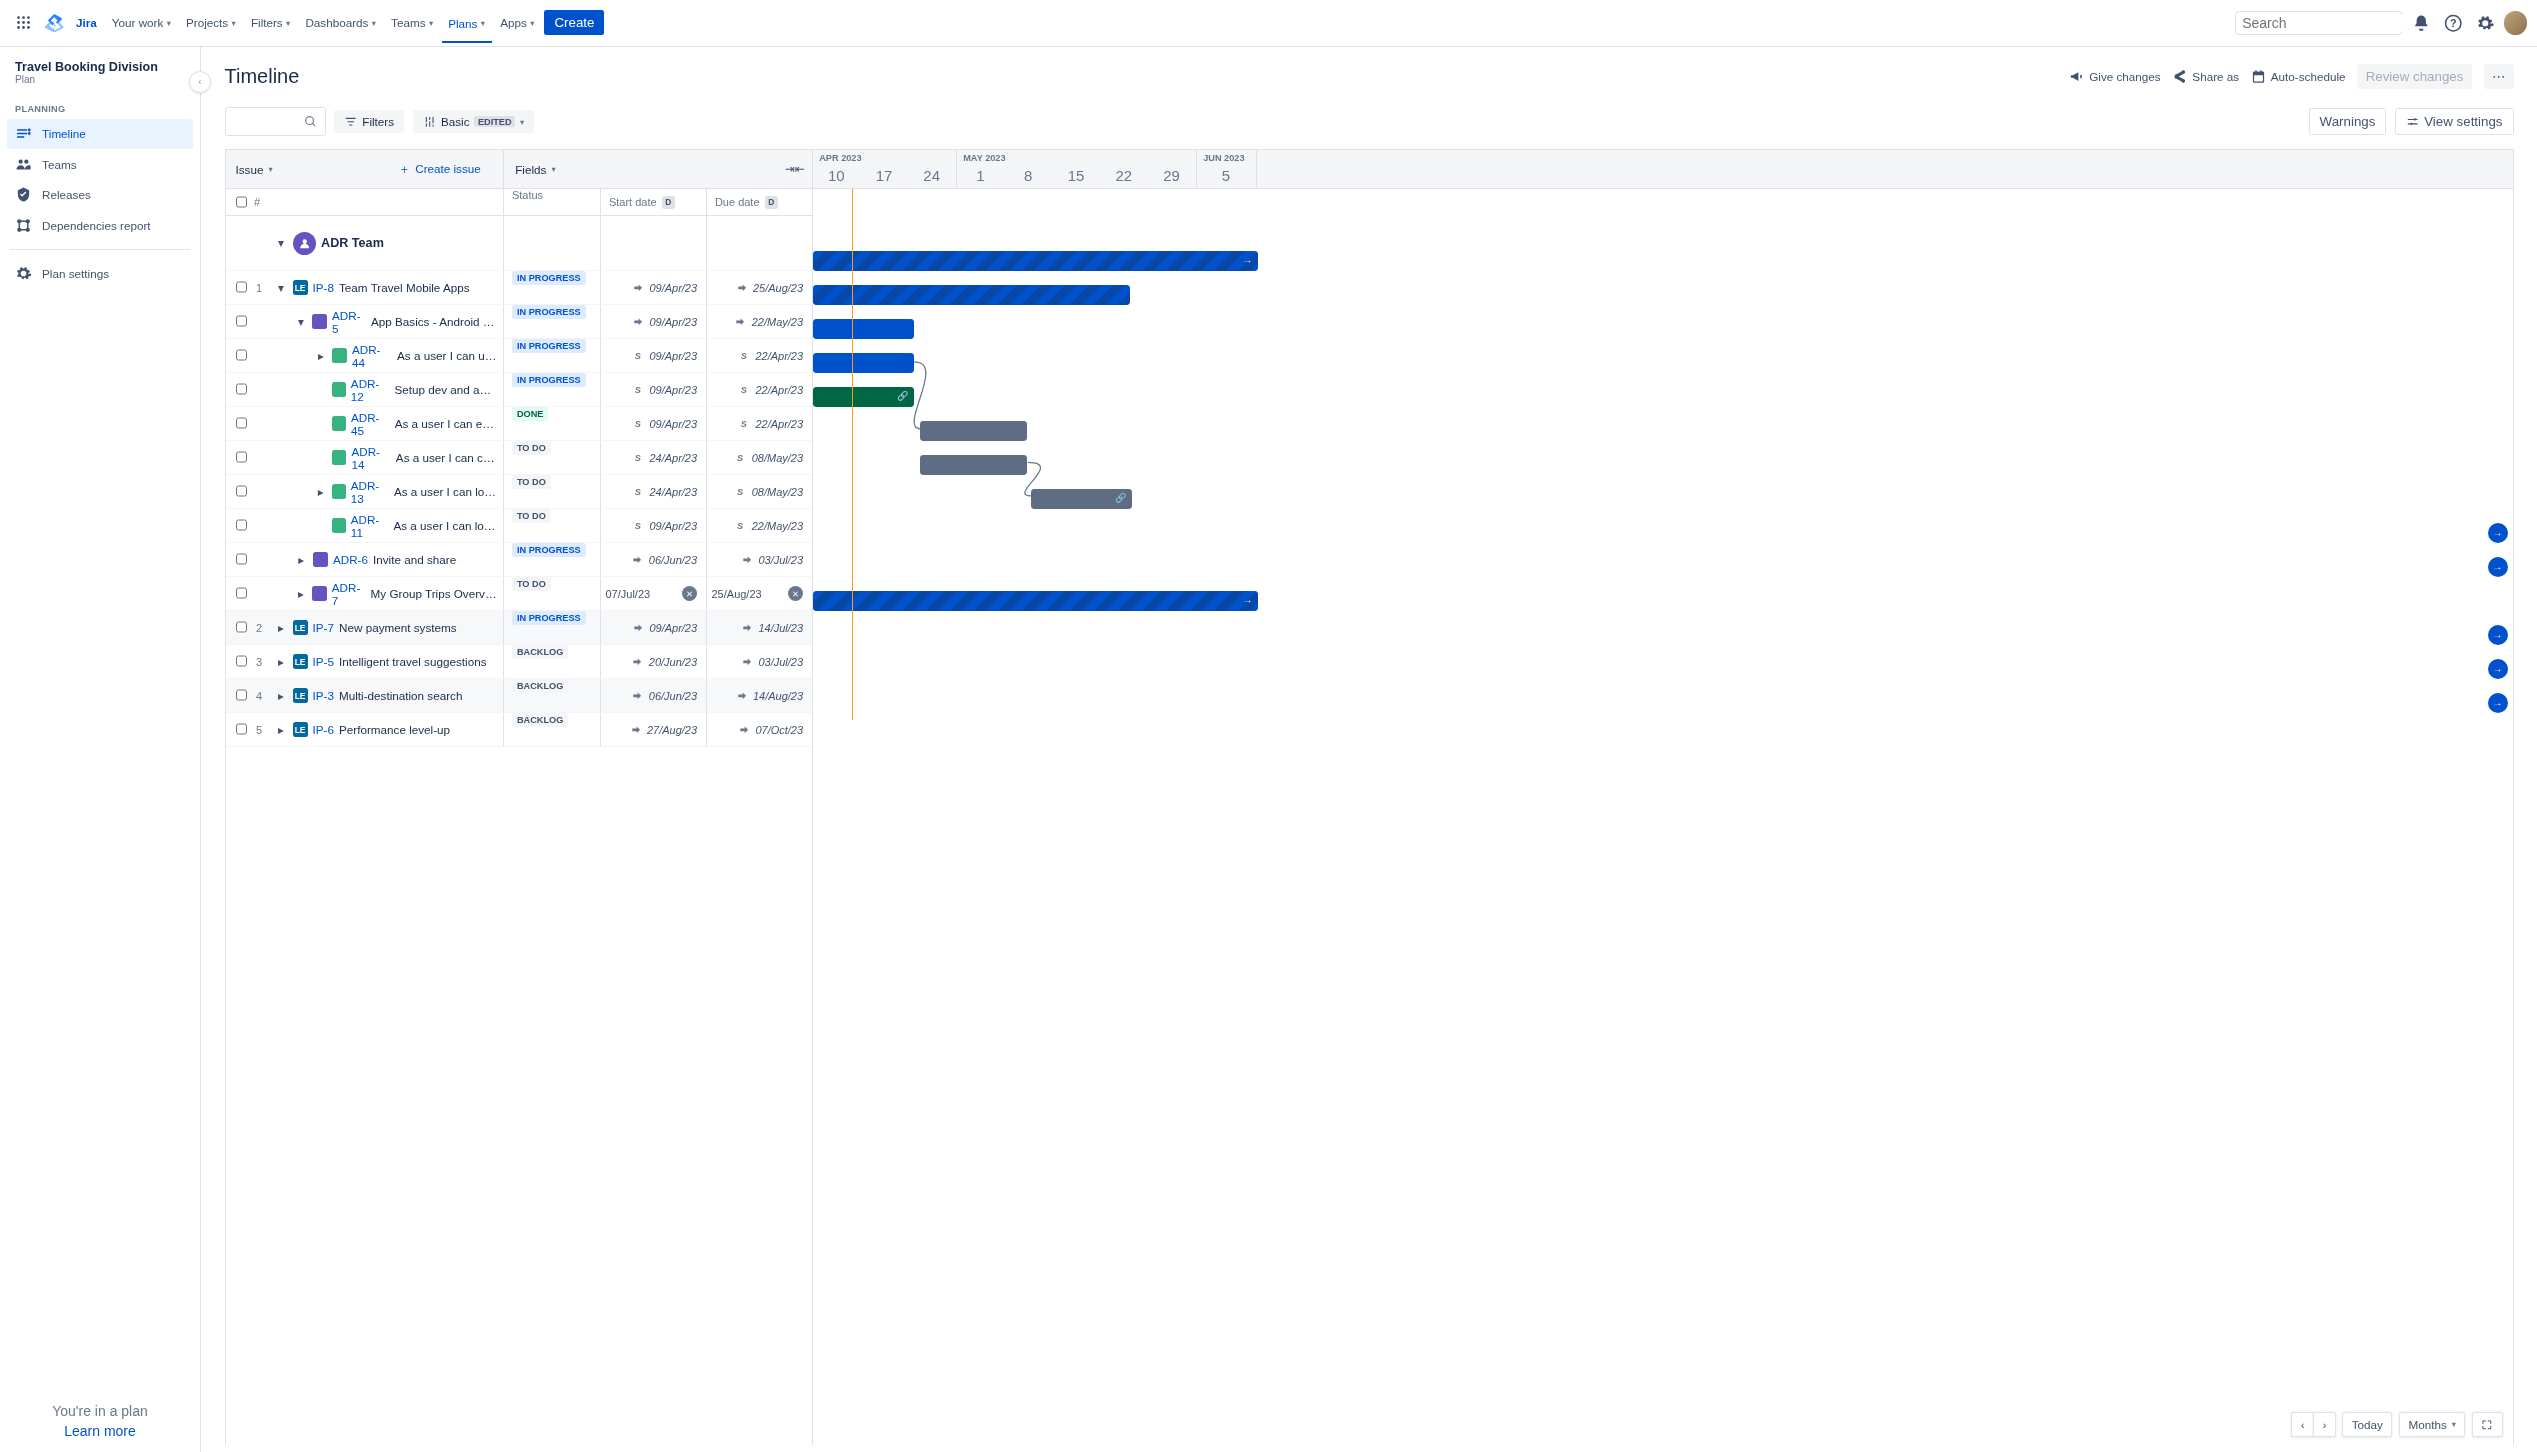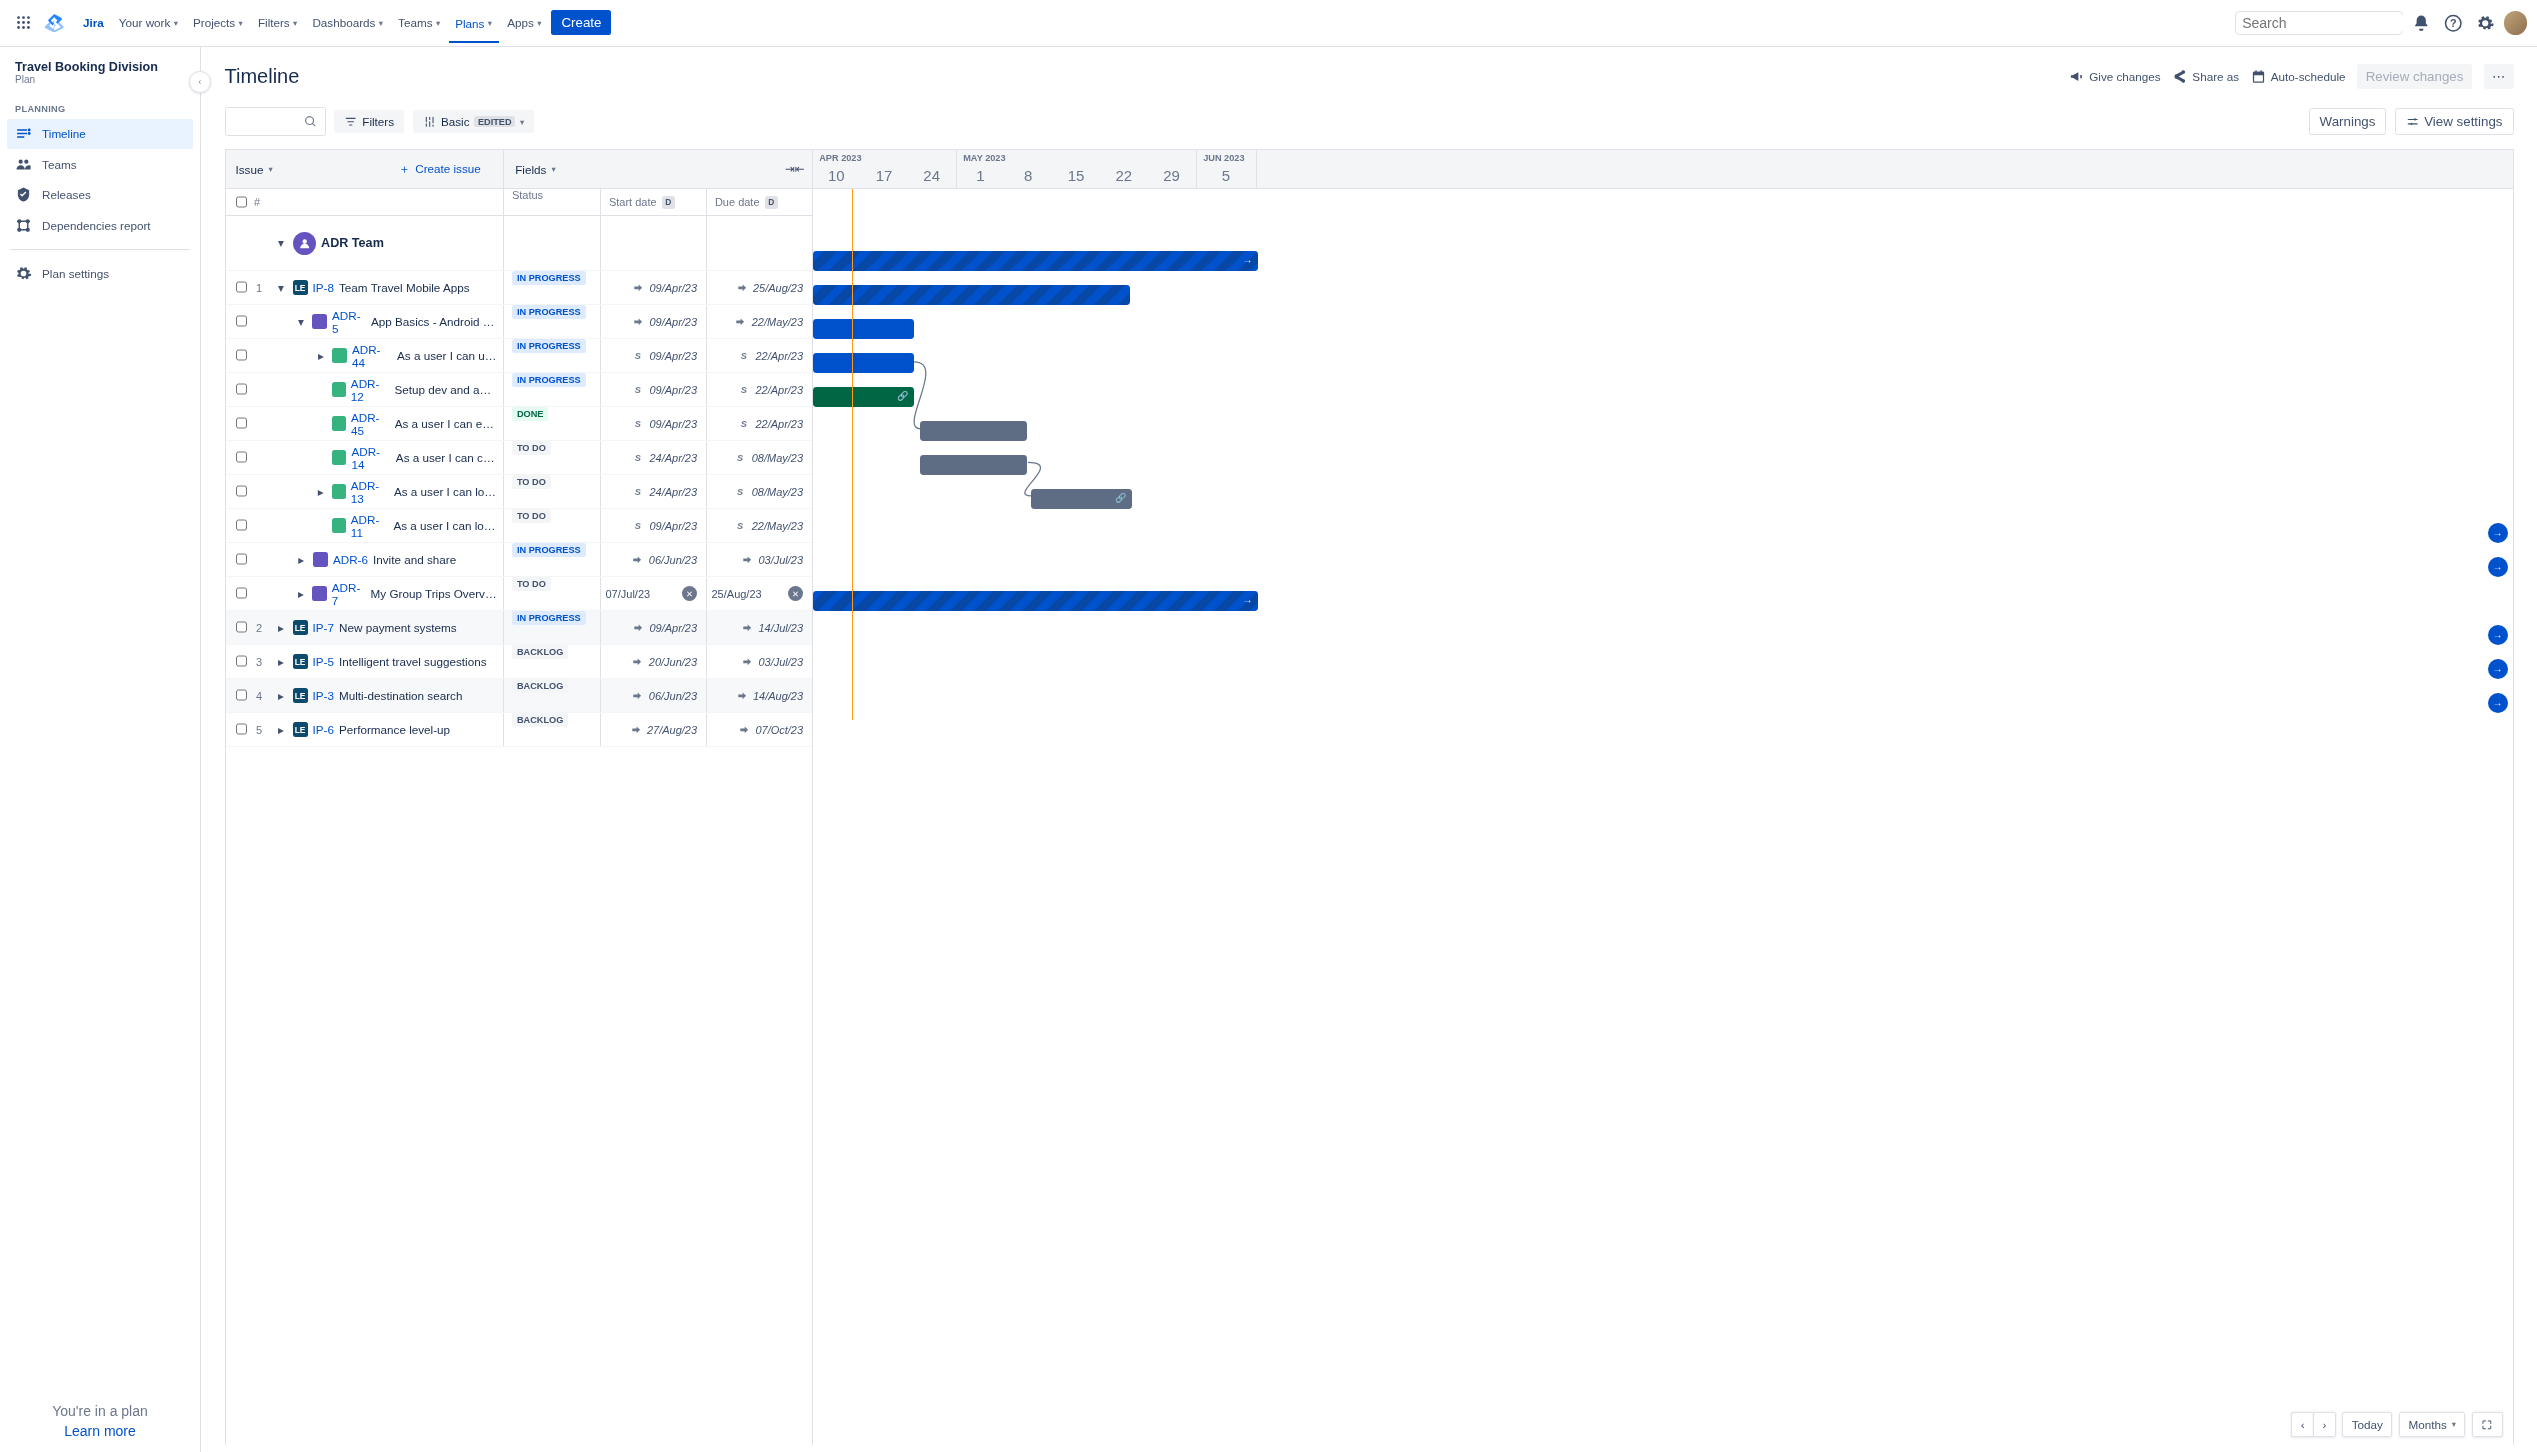--- a/index.html
+++ b/index.html
@@ -3,21 +3,21 @@
 <meta charset="utf-8">
 <style>
 * { box-sizing: border-box; margin: 0; padding: 0; }
 body { font-family: -apple-system, BlinkMacSystemFont, "Segoe UI", sans-serif; font-size: 11.7px; color: #172B4D; background: #fff; overflow: hidden; }
 .app { display: flex; flex-direction: column; height: 100vh; }
 
 
 .topnav { height: 47px; border-bottom: 0.8px solid #DFE1E6; display: flex; align-items: center; padding: 0 10px; gap: 6.7px; }
 .nav-left { display: flex; align-items: center; gap: 3.4px; }
 .app-switcher { width: 27px; height: 27px; display: flex; align-items: center; justify-content: center; cursor: pointer; border-radius: 2.5px; }
-.logo { display: flex; align-items: center; gap: 19px; cursor: pointer; padding: 0 5px; color: #0052CC; font-weight: 600; }
+.logo { display: flex; align-items: center; gap: 12px; cursor: pointer; padding: 0 5px; color: #0052CC; font-weight: 600; }
 .logo svg { color: #2684FF; }
 .nav-items { display: flex; gap: 1.7px; }
 .nav-item { padding: 5px 6.7px; border-radius: 2.5px; cursor: pointer; display: flex; align-items: center; gap: 3.4px; color: #42526E; font-weight: 500; }
 .nav-item.active { color: #0052CC; border-bottom: 2.5px solid #0052CC; border-radius: 0; padding-bottom: 11.7px; padding-top: 14.3px; }
 .btn-primary { background: #0052CC; color: #fff; border: none; padding: 5px 10px; border-radius: 2.5px; font-weight: 500; cursor: pointer; }
 .nav-right { margin-left: auto; display: flex; align-items: center; gap: 5px; }
 .search-box { display: flex; align-items: center; border: 1.7px solid #DFE1E6; border-radius: 4.2px; padding: 3.4px 6.7px; width: 168px; background: #fff; }
 .search-box input { border: none; outline: none; flex: 1; font-size: 14px; }
 .icon-btn { width: 27px; height: 27px; display: flex; align-items: center; justify-content: center; cursor: pointer; border-radius: 50%; color: #42526E; }
 .avatar { width: 23.5px; height: 23.5px; border-radius: 50%; background: linear-gradient(135deg,#c1a57b,#8d6e4f); }
@@ -75,21 +75,21 @@
 .rows { flex:1; overflow-y: auto; }
 .row { height: 34px; display:flex; align-items:center; border-bottom:0.8px solid #F4F5F7; }
 .row.shaded { background: #F7F8F9; }
 .row-team { height: 55px; }
 .row .chk { width:15px; margin-left:10px; }
 .row .num { width: 17px; text-align:center; color:#6B778C; font-size:11px; }
 .row .indent { display:flex; align-items:center; gap:5px; flex:1; min-width:0; padding-right:5px;}
 .row .title { white-space: nowrap; overflow:hidden; text-overflow: ellipsis; }
 .expander { width:13.4px; color:#42526E; cursor:pointer; display:flex; justify-content:center;}
 .issue-type { width:15px; height:15px; border-radius:2.5px; display:flex; align-items:center; justify-content:center; font-size:8.4px; font-weight:700; color:#fff;}
-.it-teal { background:#0c4a6e; }
+.it-teal { background:#0369a1; }
 .it-purple { background:#6554C0; }
 .it-green { background:#36B37E; }
 .issue-key { color:#0052CC; font-weight:500; cursor:pointer;}
 .team-avatar { width:23.5px;height:23.5px;border-radius:50%;background:#6554C0;display:flex;align-items:center;justify-content:center;color:#fff; }
 .team-name { font-weight:600; font-size:12.6px;}
 
 .status-lozenge { font-size:9.2px; font-weight:700; padding: 1.7px 5px; border-radius:2.5px; }
 .st-inprogress { background:#DEEBFF; color:#0052CC; }
 .st-done { background:#E3FCEF; color:#006644; }
 .st-todo { background:#F4F5F7; color:#42526E; }

